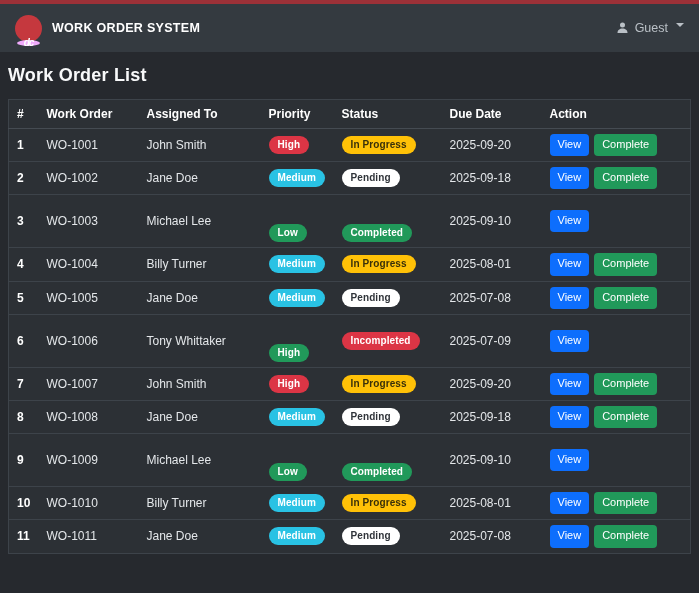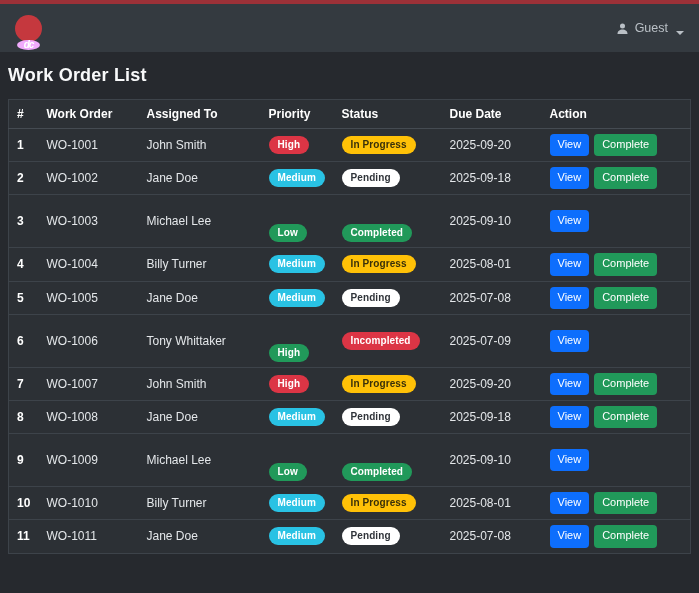--- a/index.html
+++ b/index.html
@@ -14,32 +14,32 @@
     height: 48px; background: #343a40;
     display: flex; align-items: center; justify-content: space-between;
     padding: 0 15px;
   }
   .brand { display: flex; align-items: center; cursor: pointer; }
   .logo {
     width: 27px; height: 27px; border-radius: 50%;
     background: #c5383e; position: relative; flex: 0 0 auto;
   }
   .logo-inner {
-    position: absolute; inset: 2px; border: 5px solid #f0abfc; border-radius: 50%;
+    position: absolute; inset: 2px; border: 3px solid #f0abfc; border-radius: 50%;
     display: flex; align-items: center; justify-content: center;
     color: #fff; font-size: 10px; font-weight: 700; font-style: italic;
     letter-spacing: -1px;
     margin-top: 23px;
   }
   .brand-text {
     margin-left: 10px; color: #ffffff; font-weight: 700; font-size: 12.5px;
     letter-spacing: 0.3px;
   }
   .user-menu {
-    display: flex; align-items: flex-end; gap: 6px;
+    display: flex; align-items: flex-start; gap: 6px;
     color: #bac0c6; font-size: 12.5px; cursor: pointer;
   }
   .user-menu svg { display: block; }
   .caret {
     display: inline-block; width: 0; height: 0; margin-left: 2px; margin-top: 2px;
     border-left: 4px solid transparent; border-right: 4px solid transparent;
     border-top: 4px solid #bac0c6;
   }
   main { padding: 0 8px; }
   h1.page-title {
@@ -88,20 +88,21 @@
 </head>
 <body>
 
 <div class="topbar"></div>
 
 <header class="navbar">
   <div class="brand">
     <span class="logo">
       <span class="logo-inner">dc</span>
     </span>
+    <span class="brand-text">WORK ORDER SYSTEM</span>
   </div>
   <div class="user-menu">
     <span>
       <svg width="13" height="13" viewBox="0 0 14 14" fill="#bac0c6">
         <circle cx="7" cy="4.2" r="2.7"></circle>
         <path d="M1.6 13 C1.6 9.7 4 8.1 7 8.1 C10 8.1 12.4 9.7 12.4 13 Z"></path>
       </svg>
     </span>
     <span>Guest</span>
     <span class="caret"></span>

